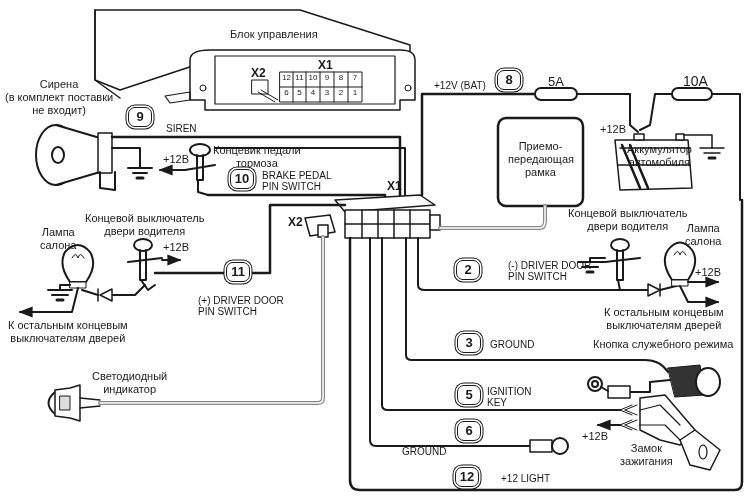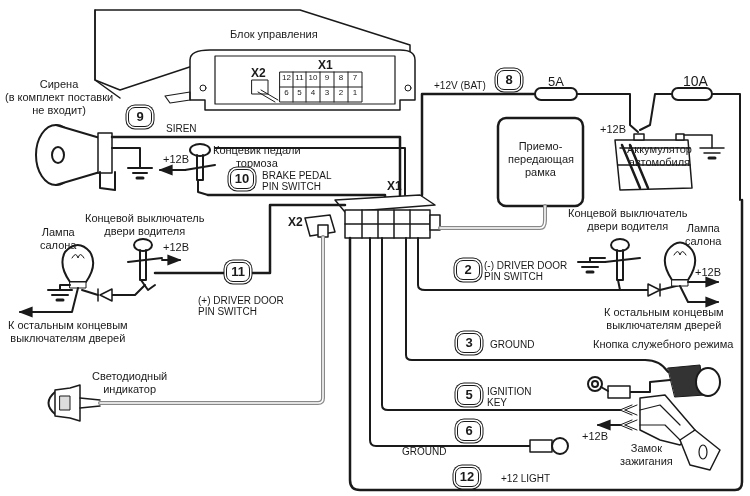--- a/index.html
+++ b/index.html
@@ -272,21 +272,21 @@
 PIN SWITCH</div>
 
 <div class="lbl" style="left:568px;top:207px;white-space:pre;">Концевой выключатель
 двери водителя</div>
 <div class="lbl" style="left:685px;top:222px;white-space:pre;">Лампа
 салона</div>
 <div class="lbl" style="left:695px;top:266px;">+12В</div>
 <div class="lbl" style="left:604px;top:306px;white-space:pre;">К остальным концевым
 выключателям дверей</div>
 <div class="badge" style="left:456px;top:260px;">2</div>
-<div class="lbl-b" style="left:484px;top:260px;white-space:pre;">(-) DRIVER DOOR
+<div class="lbl-b" style="left:508px;top:260px;white-space:pre;">(-) DRIVER DOOR
 PIN SWITCH</div>
 
 <div class="badge" style="left:457px;top:333px;">3</div>
 <div class="lbl-b" style="left:490px;top:339px;">GROUND</div>
 <div class="lbl" style="left:593px;top:338px;">Кнопка служебного режима</div>
 
 <div class="badge" style="left:457px;top:385px;">5</div>
 <div class="lbl-b" style="left:487px;top:386px;white-space:pre;">IGNITION
 KEY</div>
 

